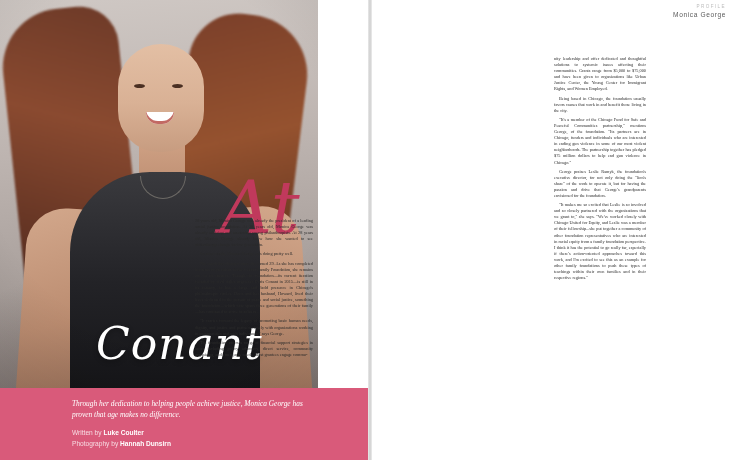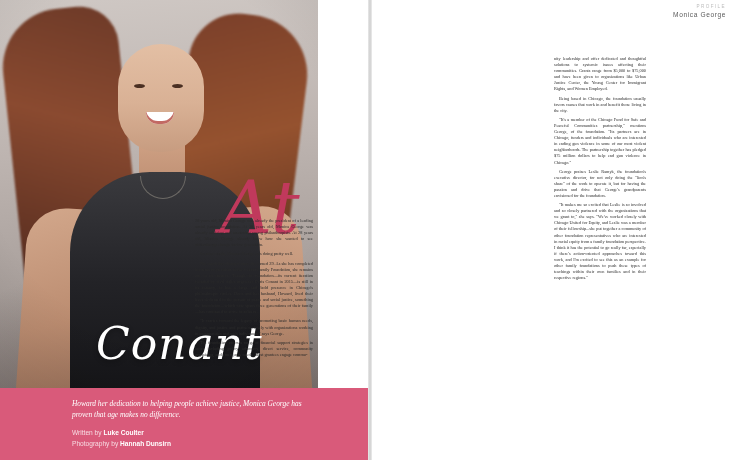--- a/index.html
+++ b/index.html
@@ -257,21 +257,21 @@
       <div class="photo-eye l"></div>
       <div class="photo-eye r"></div>
       <div class="photo-smile"></div>
       <div class="photo-necklace"></div>
       <div class="photo-vignette"></div>
     </div>
 
     <div class="headline-script">Conant</div>
 
     <div class="pink-band"></div>
-    <div class="caption">Howard her dedication to helping people achieve justice, Monica George has proven that age makes no difference.</div>
+    <div class="caption">Through her dedication to helping people achieve justice, Monica George has proven that age makes no difference.</div>
     <div class="credits">
       <div>
         <span>Written by </span><b>Luke Coulter</b>
       </div>
       <div>
         <span>Photography by </span><b>Hannah Dunsirn</b>
       </div>
     </div>
 
     <div class="dropcap">At</div>

